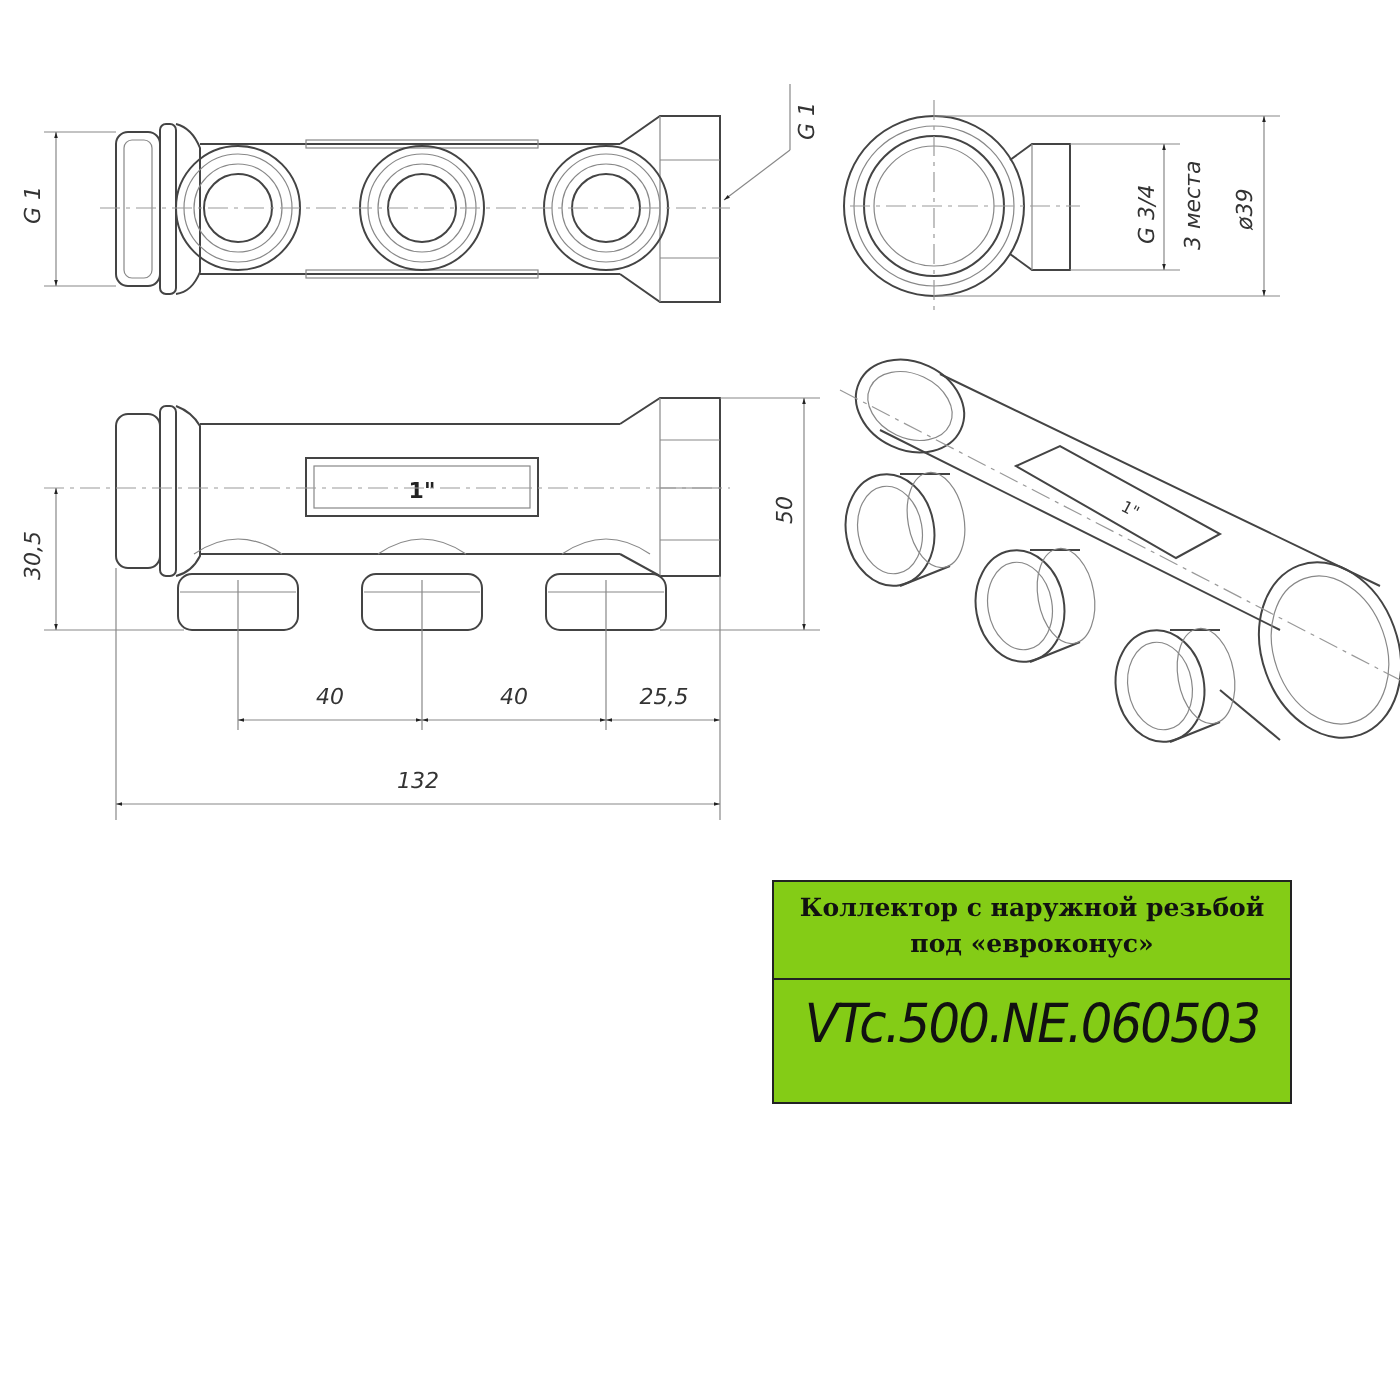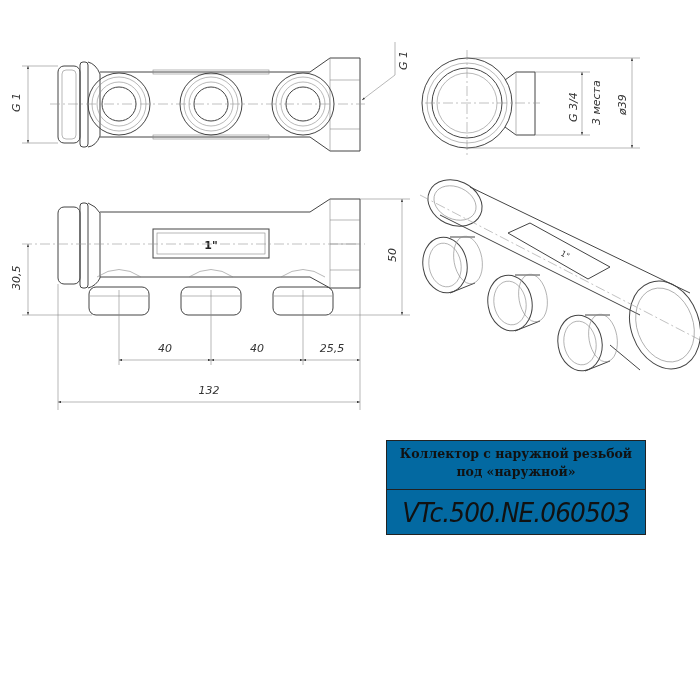--- a/index.html
+++ b/index.html
@@ -2,21 +2,21 @@
 <html><head>
 <meta charset="utf-8">
 <style>
   html, body { margin:0; padding:0; background:#ffffff; }
   body { width:700px; height:700px; position:relative; overflow:hidden; font-family:"DejaVu Sans", sans-serif; }
   #drawing { position:absolute; left:0; top:0; width:700px; height:700px; }
   .dim { font-family:"DejaVu Sans", sans-serif; font-style:italic; font-size:11px; fill:#333; }
   .ln { stroke:#444; fill:none; stroke-width:1; }
   .thin { stroke:#888; fill:none; stroke-width:0.6; }
   .center { stroke:#999; fill:none; stroke-width:0.6; stroke-dasharray:10 3 2 3; }
-  .title-box { position:absolute; left:386px; top:440px; width:260px; height:95px; border:1.5px solid #222; box-sizing:border-box; background:#0369a1; }
+  .title-box { position:absolute; left:386px; top:440px; width:260px; height:112px; border:1.5px solid #222; box-sizing:border-box; background:#84cc16; }
   .title-top { height:44px; border-bottom:1.5px solid #222; text-align:center; font-family:"DejaVu Serif", serif; font-weight:bold; font-size:12.5px; line-height:18px; padding-top:4px; color:#111; }
   .title-code { text-align:center; font-family:"DejaVu Sans", sans-serif; font-style:italic; font-size:27px; letter-spacing:-1px; line-height:46px; color:#111; font-weight:300; transform:scaleX(0.92); }
 </style>
 </head>
 <body>
 
 <svg id="drawing" viewBox="0 0 700 700" xmlns="http://www.w3.org/2000/svg">
   <defs>
     <marker id="arr" viewBox="0 0 10 10" refX="10" refY="5" markerWidth="7" markerHeight="5" orient="auto-start-reverse">
       <path d="M0,2 L10,5 L0,8 z" fill="#222"></path>
@@ -176,16 +176,16 @@
       <path d="M175,140 L200,140 M175,196 L200,186" class="ln"></path>
       <ellipse cx="193" cy="163" rx="14" ry="24" transform="rotate(-10 193 163)" class="thin"></ellipse>
     </g>
     <line x1="10" y1="20" x2="290" y2="165" class="center"></line>
   </g>
 </svg>
 
 <div class="title-box">
   <div class="title-top">
     <div>Коллектор с наружной резьбой</div>
-    <div>под «наружной»</div>
+    <div>под «евроконус»</div>
   </div>
   <div class="title-code">VTc.500.NE.060503</div>
 </div>
 
 </body></html>

